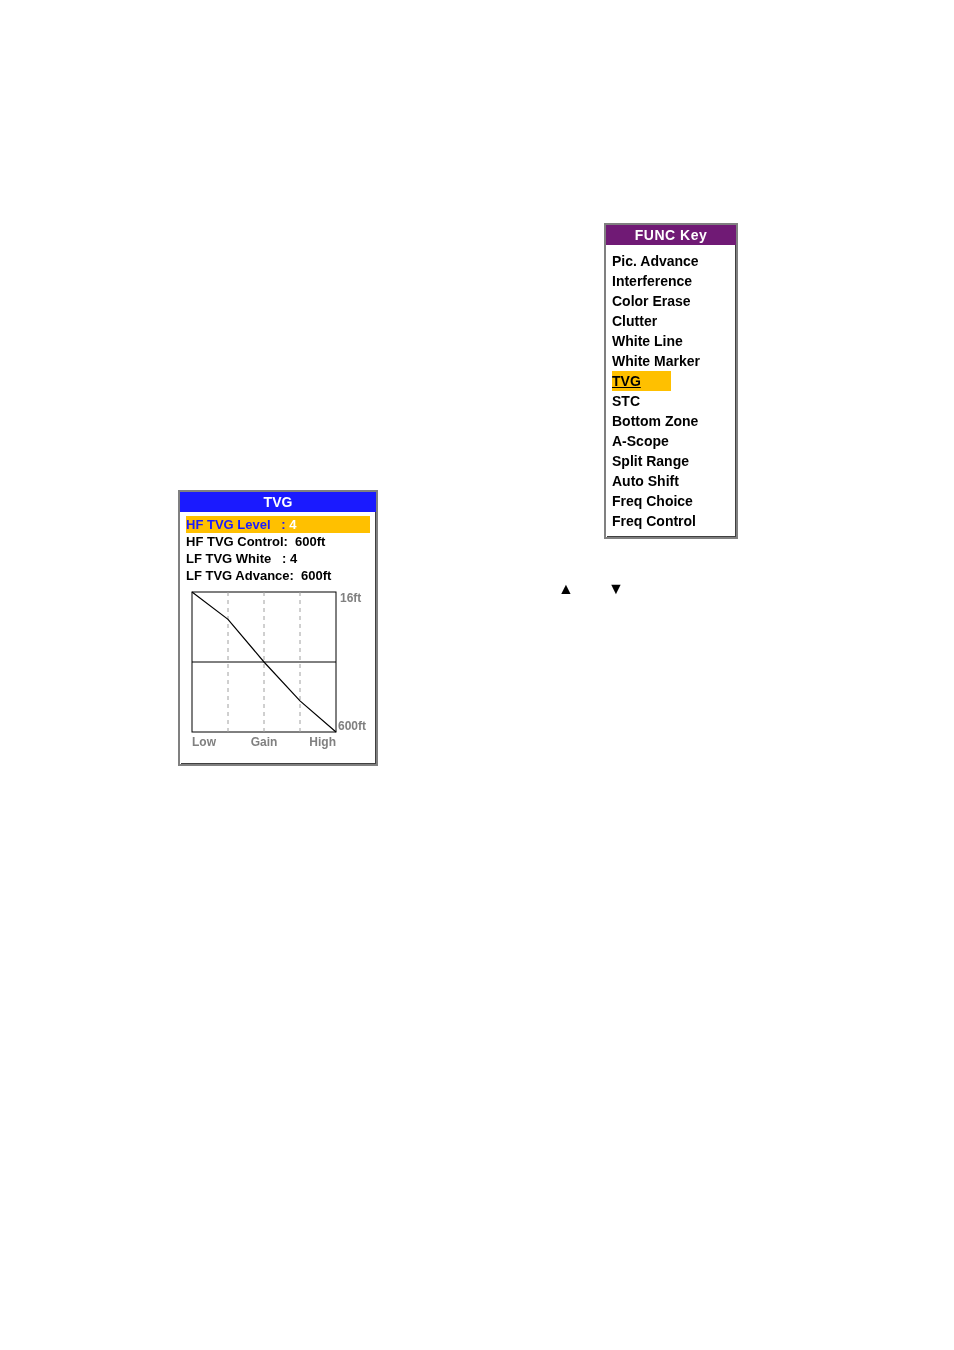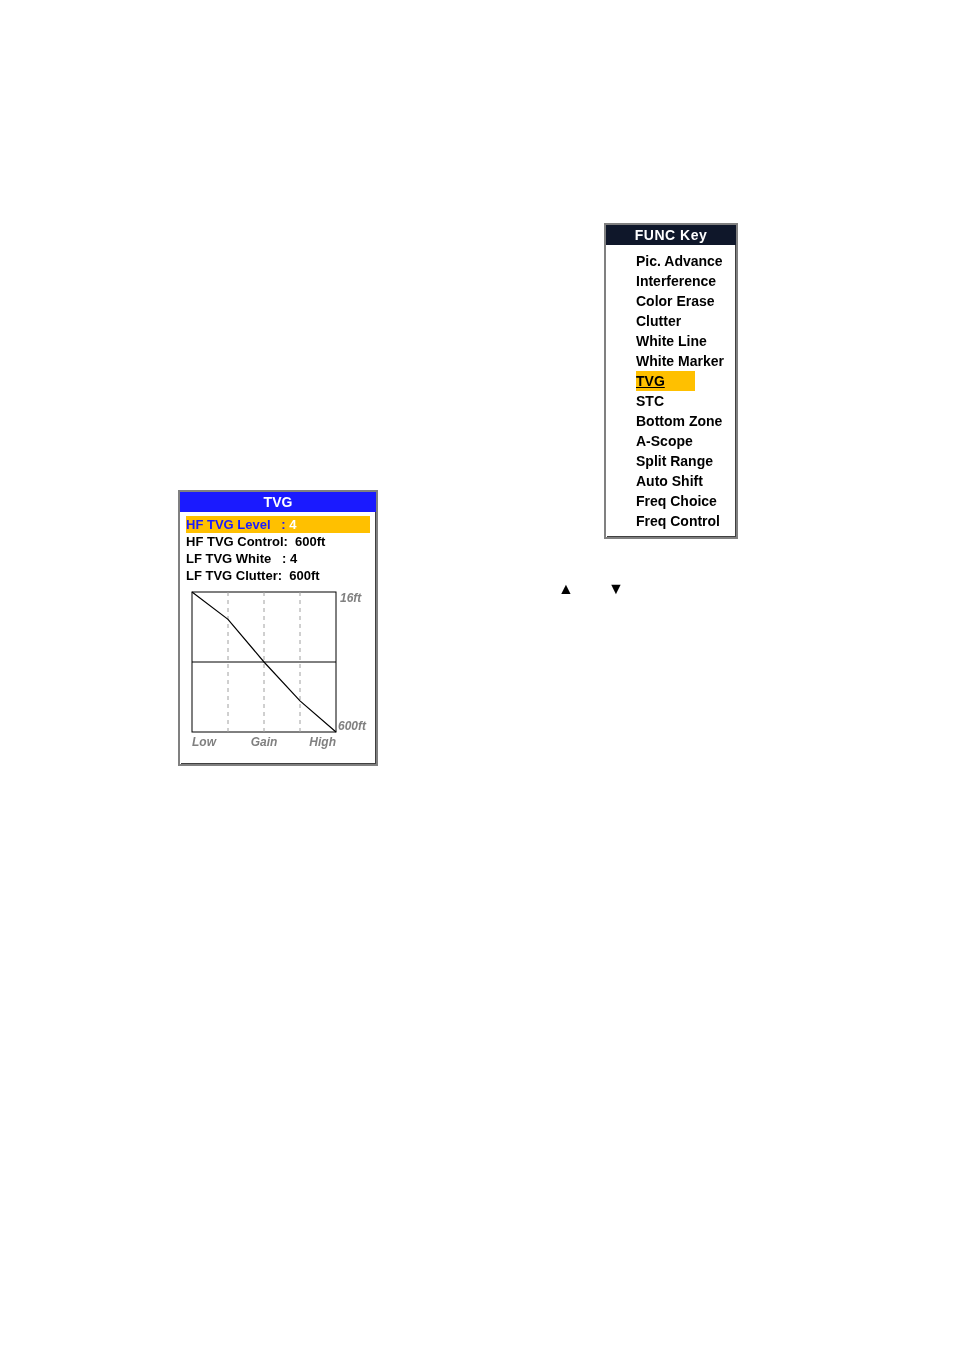--- a/index.html
+++ b/index.html
@@ -20,32 +20,31 @@
   .func-box {
     position: absolute;
     left: 604px;
     top: 223px;
     width: 130px;
     border: 2px solid #808080;
     background: #fff;
     box-shadow: inset 1px 1px 0 #fff, inset -1px -1px 0 #404040;
   }
   .func-title {
-    background: #0f172a;
+    background: #701a75;
     color: #fff;
     font-weight: bold;
     font-size: 14px;
     text-align: center;
     padding: 2px 0;
     font-family: "Arial Narrow", Arial, sans-serif;
     letter-spacing: 0.5px;
   }
   .func-list {
     padding: 6px 4px 6px 6px;
-    margin-left: 24px;
   }
   .func-item {
     font-size: 14px;
     font-weight: bold;
     font-family: "Arial Narrow", Arial, sans-serif;
     line-height: 20px;
     color: #000;
     white-space: nowrap;
     cursor: pointer;
   }
@@ -101,21 +100,20 @@
     padding-right: 30px;
   }
   .tvg-row.selected .label { color: #1a1aff; }
   .tvg-row.selected .value { color: #ffffff; }
   
   .chart-area {
     position: relative;
     width: 184px;
     height: 170px;
     margin: 0 auto 6px auto;
-    font-style: italic;
   }
   .chart-svg {
     display: block;
   }
   .axis-label {
     font-family: "Arial Narrow", Arial, sans-serif;
     font-size: 12px;
     fill: #808080;
     font-weight: bold;
   }
@@ -132,21 +130,21 @@
 
   <div class="tri-up">▲</div>
   <div class="tri-down">▼</div>
 
   <div class="tvg-box">
     <div class="tvg-title">TVG</div>
     <div class="tvg-rows" id="tvg-rows">
         <div class="tvg-row selected"><span class="label">HF TVG Level   :</span><span class="value"> 4</span></div>
         <div class="tvg-row"><span class="label">HF TVG Control:</span><span class="value">  600ft</span></div>
         <div class="tvg-row"><span class="label">LF TVG White   :</span><span class="value"> 4</span></div>
-        <div class="tvg-row"><span class="label">LF TVG Clutter:</span><span class="value">  600ft</span></div>
+        <div class="tvg-row"><span class="label">LF TVG Advance:</span><span class="value">  600ft</span></div>
       </div>
     <div class="chart-area">
       <svg class="chart-svg" id="chart-svg" width="184" height="170">
           <rect x="6" y="4" width="144" height="140" fill="none" stroke="#000" stroke-width="1"></rect>
           <line x1="42" y1="4" x2="42" y2="144" stroke="#a0a0a0" stroke-dasharray="4,4"></line>
           <line x1="78" y1="4" x2="78" y2="144" stroke="#a0a0a0" stroke-dasharray="4,4"></line>
           <line x1="114" y1="4" x2="114" y2="144" stroke="#a0a0a0" stroke-dasharray="4,4"></line>
           <line x1="6" y1="74" x2="150" y2="74" stroke="#000" stroke-width="1"></line>
           <polyline points="6,4 42,31.328767123287673 78,74 114,112.83561643835617 150,144" fill="none" stroke="#000" stroke-width="1.2"></polyline>
           <text x="154" y="14" class="axis-label">16ft</text>

